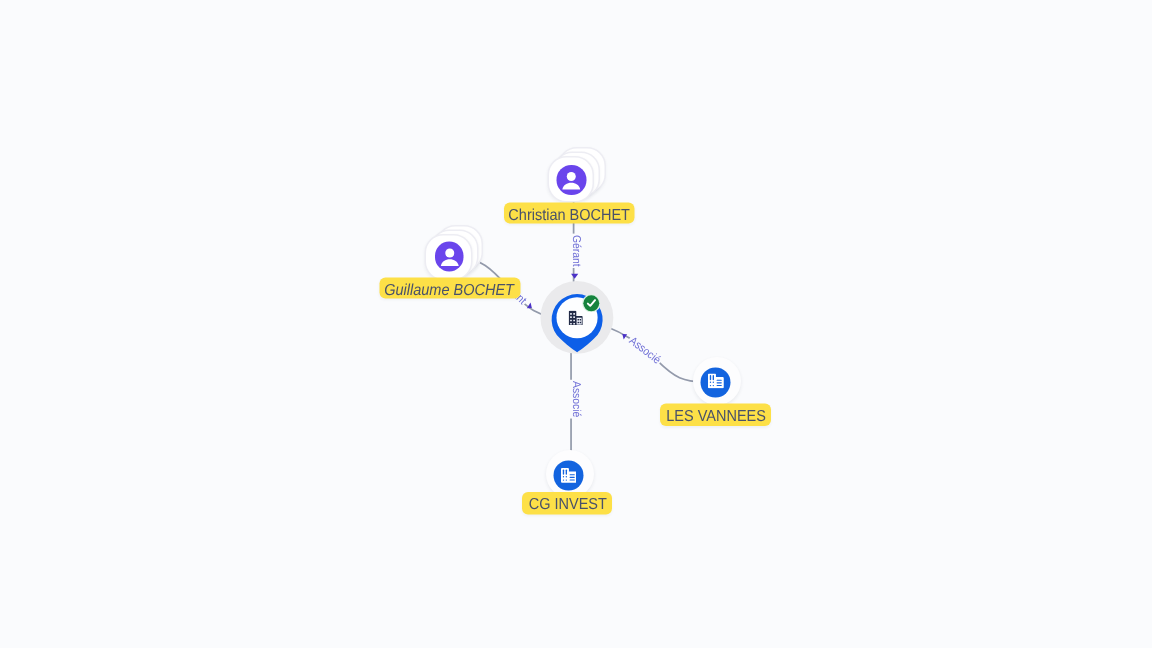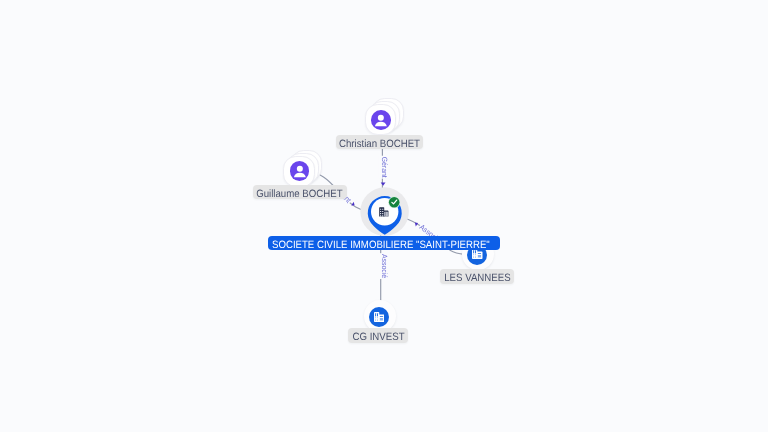--- a/index.html
+++ b/index.html
@@ -18,21 +18,21 @@
   .avatar svg{display:block;}
 
   
   .cwrap{position:absolute;width:32.1px;height:32.1px;border-radius:50%;background:#fdfdfe;
          box-shadow:0 1px 2.5px rgba(40,50,80,.09);}
   .cdisc{position:absolute;left:5.35px;top:6.7px;width:19.9px;height:19.9px;border-radius:50%;
          background:#1364df;}
   .cdisc svg{display:block;position:absolute;left:4.75px;top:4.75px;}
 
   
-  .nlabel{position:absolute;background:#e5e5e5;border-radius:4px;color:#49516a;
+  .nlabel{position:absolute;background:#fde047;border-radius:4px;color:#49516a;
           font-size:10.6px;line-height:14.5px;height:14.5px;white-space:nowrap;
           box-shadow:0 1px 2px rgba(40,50,80,.05);display:flex;align-items:center;
           justify-content:center;}
   .nlabel span{display:inline-block;transform:scaleX(.912) translateY(1.6px) translateZ(0);}
 
   .pill{position:absolute;background:#0d5fe8;color:#ffffff;border-radius:4px;
         font-size:10.6px;line-height:13.8px;height:13.8px;white-space:nowrap;
         display:flex;align-items:center;justify-content:flex-start;
         padding-left:4.5px;box-sizing:border-box;}
   .pill span{display:inline-block;transform-origin:0 50%;transform:scaleX(.9095) translateY(3.3px) translateZ(0);}
@@ -130,21 +130,21 @@
     <div class="card" style="left:7.8px;top:-6.1px;"></div>
     <div class="card" style="left:3.9px;top:-3.05px;"></div>
     <div class="card" style="left:0;top:0;"></div>
     <div class="avatar" style="left:6.45px;top:4.65px;">
       <svg width="19.7" height="19.7" viewBox="0 0 20 20" fill="#ffffff">
         <circle cx="10" cy="7.75" r="3.05"></circle>
         <path d="M3.95 16.55 c0.65 -3.05 3.1 -4.5 6.05 -4.5 s5.4 1.45 6.05 4.5 z"></path>
       </svg>
     </div>
   </div>
-  <div class="nlabel" style="left:252.5px;top:184.8px;width:94px;">
+  <div class="nlabel" style="left:252.5px;top:184.8px;width:94px;font-style:italic;">
       <span>Guillaume BOCHET</span>
     </div>
 
   <div class="cwrap" style="left:462px;top:238px;">
     <div class="cdisc">
       <svg width="10.5" height="9.9" viewBox="0 0 105 99">
         <path fill="#ffffff" d="M0 7 a7 7 0 0 1 7-7 h39 a7 7 0 0 1 7 7 v17 h45 a7 7 0 0 1 7 7 v61 a7 7 0 0 1 -7 7 H7 a7 7 0 0 1 -7 -7 Z"></path>
         <g fill="#1364df">
           <rect x="12" y="10" width="9" height="35" rx="4.5"></rect>
           <rect x="31" y="10" width="9" height="35" rx="4.5"></rect>
@@ -178,17 +178,14 @@
           <rect x="57" y="59" width="35" height="7" rx="3.5"></rect>
           <rect x="57" y="76" width="35" height="7" rx="3.5"></rect>
         </g>
       </svg>
     </div>
   </div>
   <div class="nlabel" style="left:348.3px;top:328px;width:60.2px;">
       <span>CG INVEST</span>
     </div>
 
-  <div class="pill" style="left:267.5px;top:236.2px;width:232.6px;">
-      <span>SOCIETE CIVILE IMMOBILIERE "SAINT-PIERRE"</span>
-    </div>
 
 </div>
 
 </body></html>

